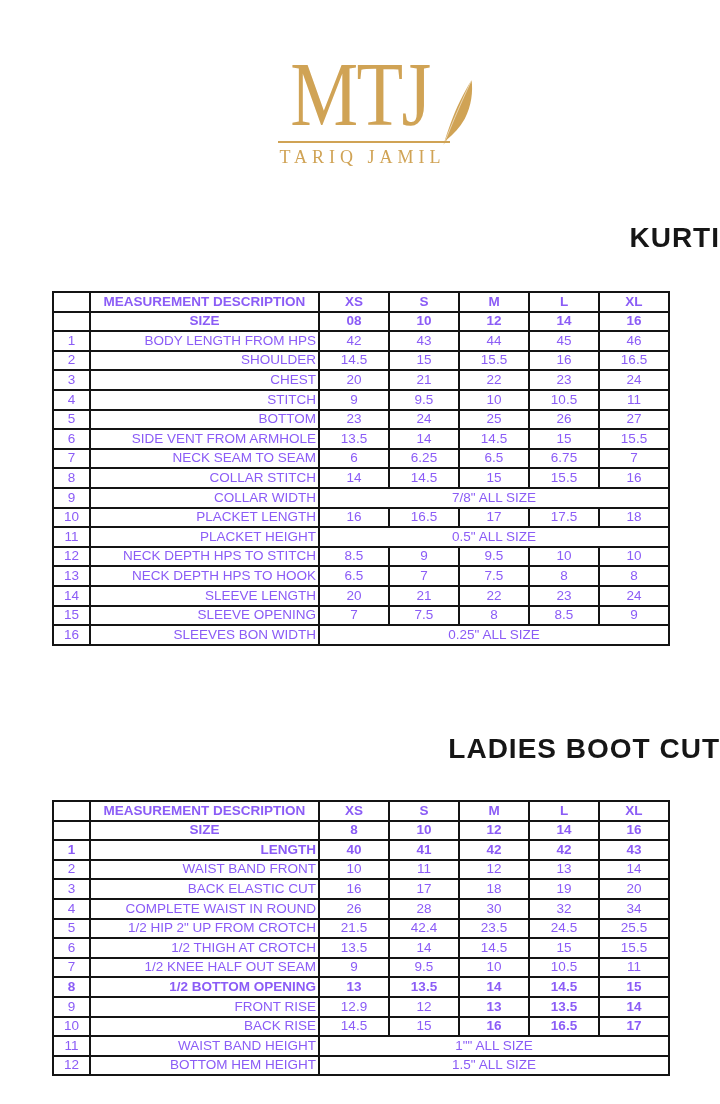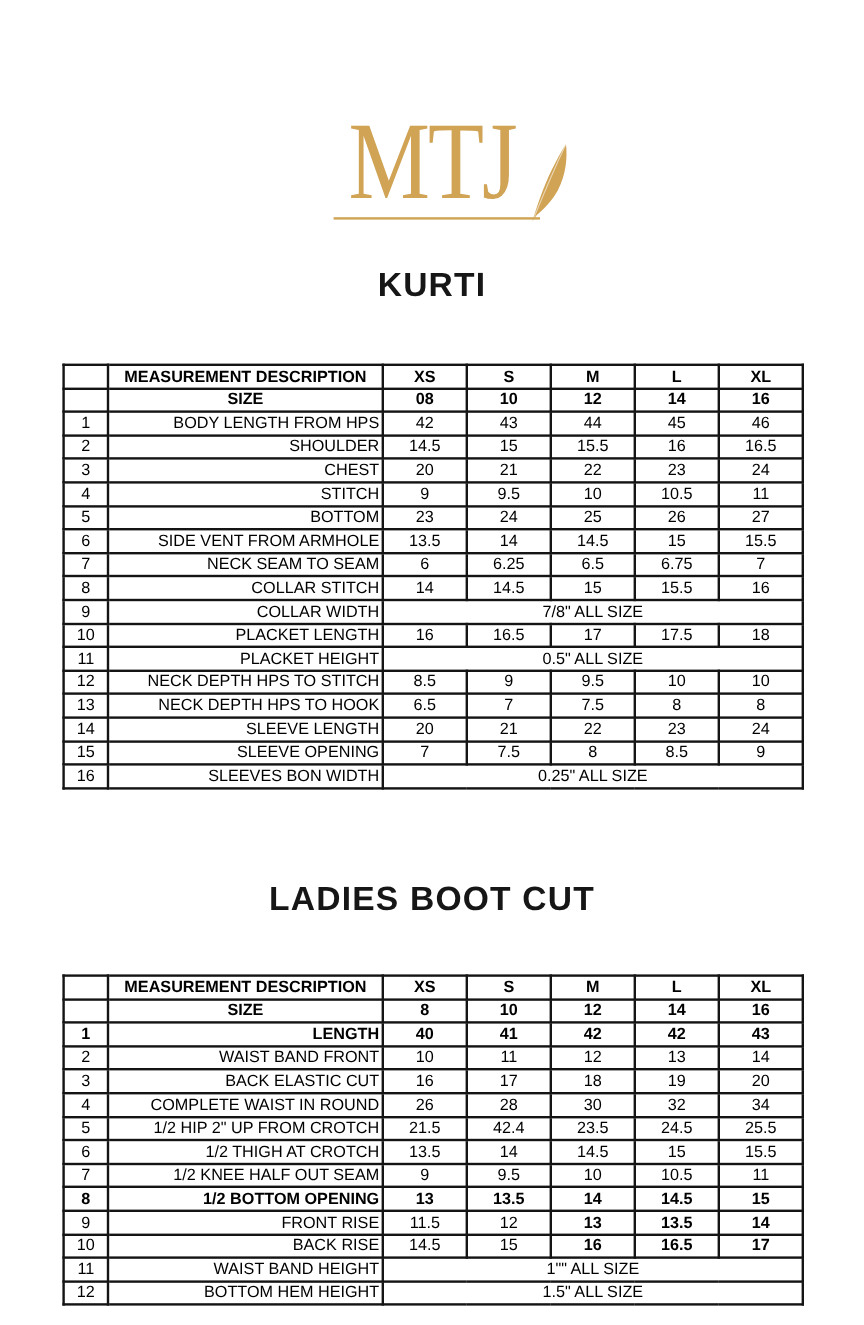--- a/index.html
+++ b/index.html
@@ -2,46 +2,46 @@
 <html><head>
 <meta charset="utf-8">
 <style>
   html,body{margin:0;padding:0;}
   body{
     width:720px;height:1104px;position:relative;background:#ffffff;
     font-family:"Liberation Sans",sans-serif;color:#1a1a1a;overflow:hidden;
     --gold:#D0A355;
   }
   
-  .logo{position:absolute;left:0;top:0;width:710px;height:185px;margin-top:40px;}
+  .logo{position:absolute;left:0;top:0;width:710px;height:185px;}
   .logo-monogram{
     position:absolute;left:0;top:48px;width:720px;text-align:center;
     font-family:"Liberation Serif",serif;font-weight:400;
     font-size:92px;line-height:1;color:var(--gold);
     letter-spacing:-2px;transform:scaleX(0.83);transform-origin:50% 50%;
   }
   .logo-feather{position:absolute;left:436px;top:78px;width:44px;height:68px;}
   .logo-divider{position:absolute;left:278px;top:141px;width:172px;height:2px;background:var(--gold);}
   .logo-wordmark{
     position:absolute;left:0;top:146px;width:720px;text-align:center;
     font-family:"Liberation Serif",serif;font-size:18px;line-height:22px;
     color:var(--gold);letter-spacing:5px;text-indent:5px;
   }
   
   .section-title{
-    position:absolute;left:0;width:720px;text-align:center;
+    position:absolute;left:0;width:720px;text-align:right;
     font-size:28px;font-weight:bold;line-height:1;letter-spacing:1px;color:#161616;
   }
   #title-0{top:224px;}
   #title-1{top:735px;}
   
   table.szt{
     position:absolute;left:52px;width:616px;
     border-collapse:collapse;table-layout:fixed;
-    font-size:13.5px;color:#000000;margin-top:12px;
+    font-size:13.5px;color:#8b5cf6;
   }
   #table-0{top:291px;}
   #table-1{top:800px;}
   table.szt td{
     border:2px solid #141414;height:17.6px;padding:0 2px;
     text-align:center;vertical-align:middle;white-space:nowrap;overflow:hidden;
     line-height:1.05;
   }
   table.szt td.l{text-align:right;padding-left:5px;}
   table.szt .b{font-weight:bold;}
@@ -49,20 +49,21 @@
 </head>
 <body style="--gold: #D0A355;">
 
 <div class="logo">
   <div class="logo-monogram">MTJ</div>
   <svg class="logo-feather" viewBox="0 0 36 70" preserveAspectRatio="xMidYMid meet">
     <path d="M3 69 C 7 56 13 38 20 24 C 24 16 28 8 32 2 C 33.5 14 32 28 25 42 C 20 51 13 58 7 63 C 5.5 65 4 67 3 69 Z" fill="#D0A355"></path>
     <path d="M3 69 C 10 52 18 32 32 2" stroke="#ffffff" stroke-width="1" fill="none" opacity="0.55"></path>
   </svg>
   <div class="logo-divider"></div>
+  <div class="logo-wordmark">TARIQ JAMIL</div>
 </div>
 
 <div class="section-title" id="title-0">KURTI</div>
 <div class="section-title" id="title-1">LADIES BOOT CUT</div>
 
 <table class="szt" id="table-0">
     <colgroup>
       <col style="width: 37px;">
       <col style="width: 229px;">
       <col style="width: 70px;">
@@ -321,21 +322,21 @@
         <td class="l b">1/2 BOTTOM OPENING</td>
         <td class="b">13</td>
         <td class="b">13.5</td>
         <td class="b">14</td>
         <td class="b">14.5</td>
         <td class="b">15</td>
       </tr>
       <tr>
         <td>9</td>
         <td class="l">FRONT RISE</td>
-        <td>11.5</td>
+        <td>12.9</td>
         <td>12</td>
         <td class="b">13</td>
         <td class="b">13.5</td>
         <td class="b">14</td>
       </tr>
       <tr>
         <td>10</td>
         <td class="l">BACK RISE</td>
         <td>14.5</td>
         <td>15</td>

